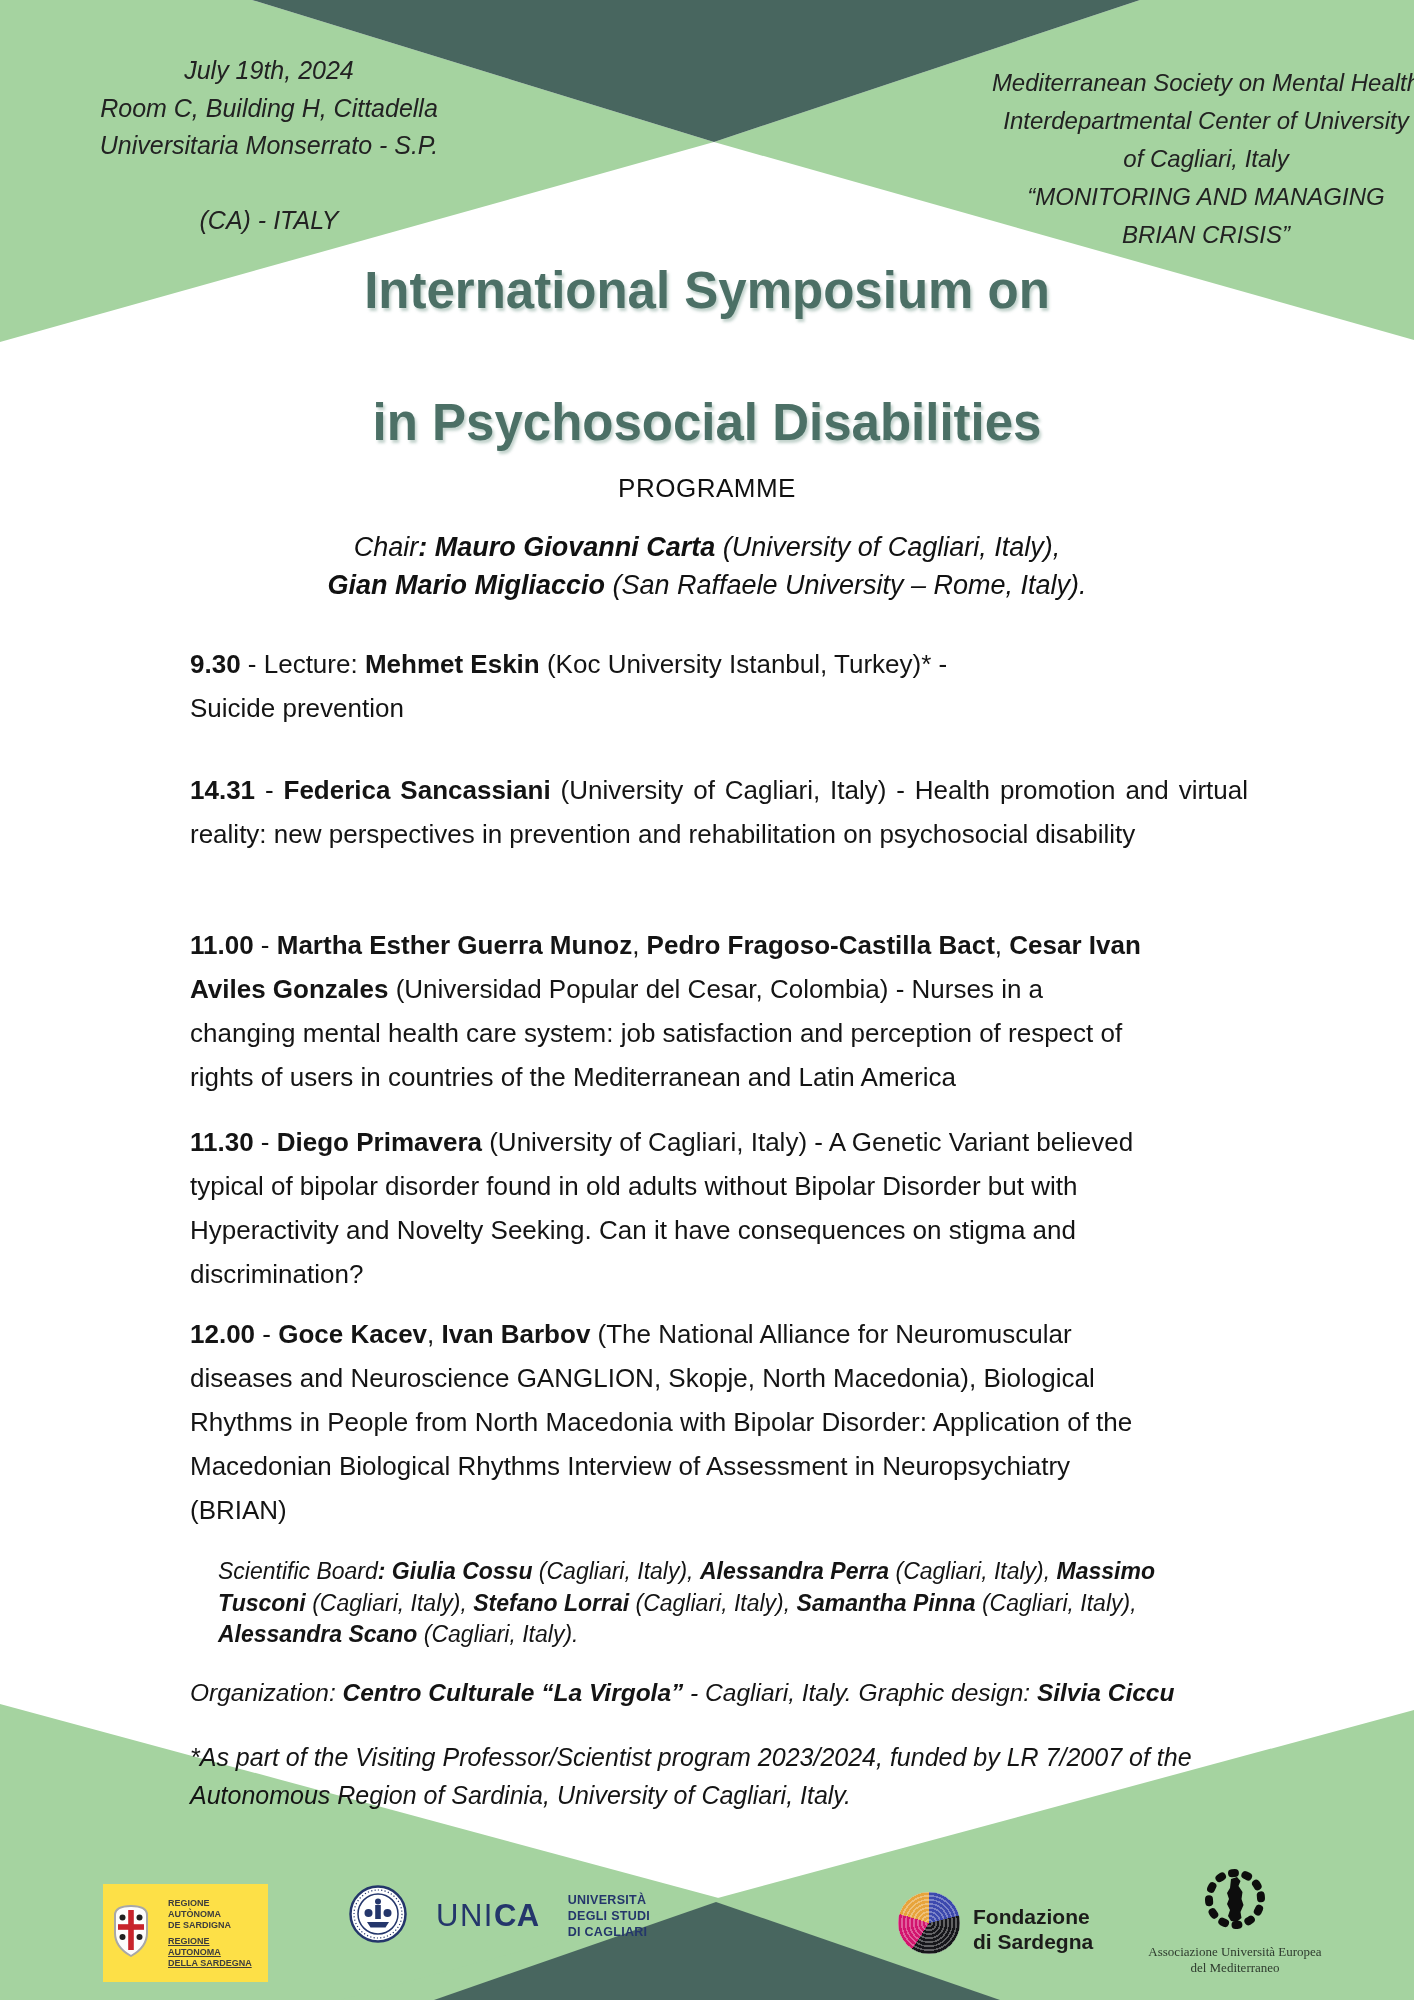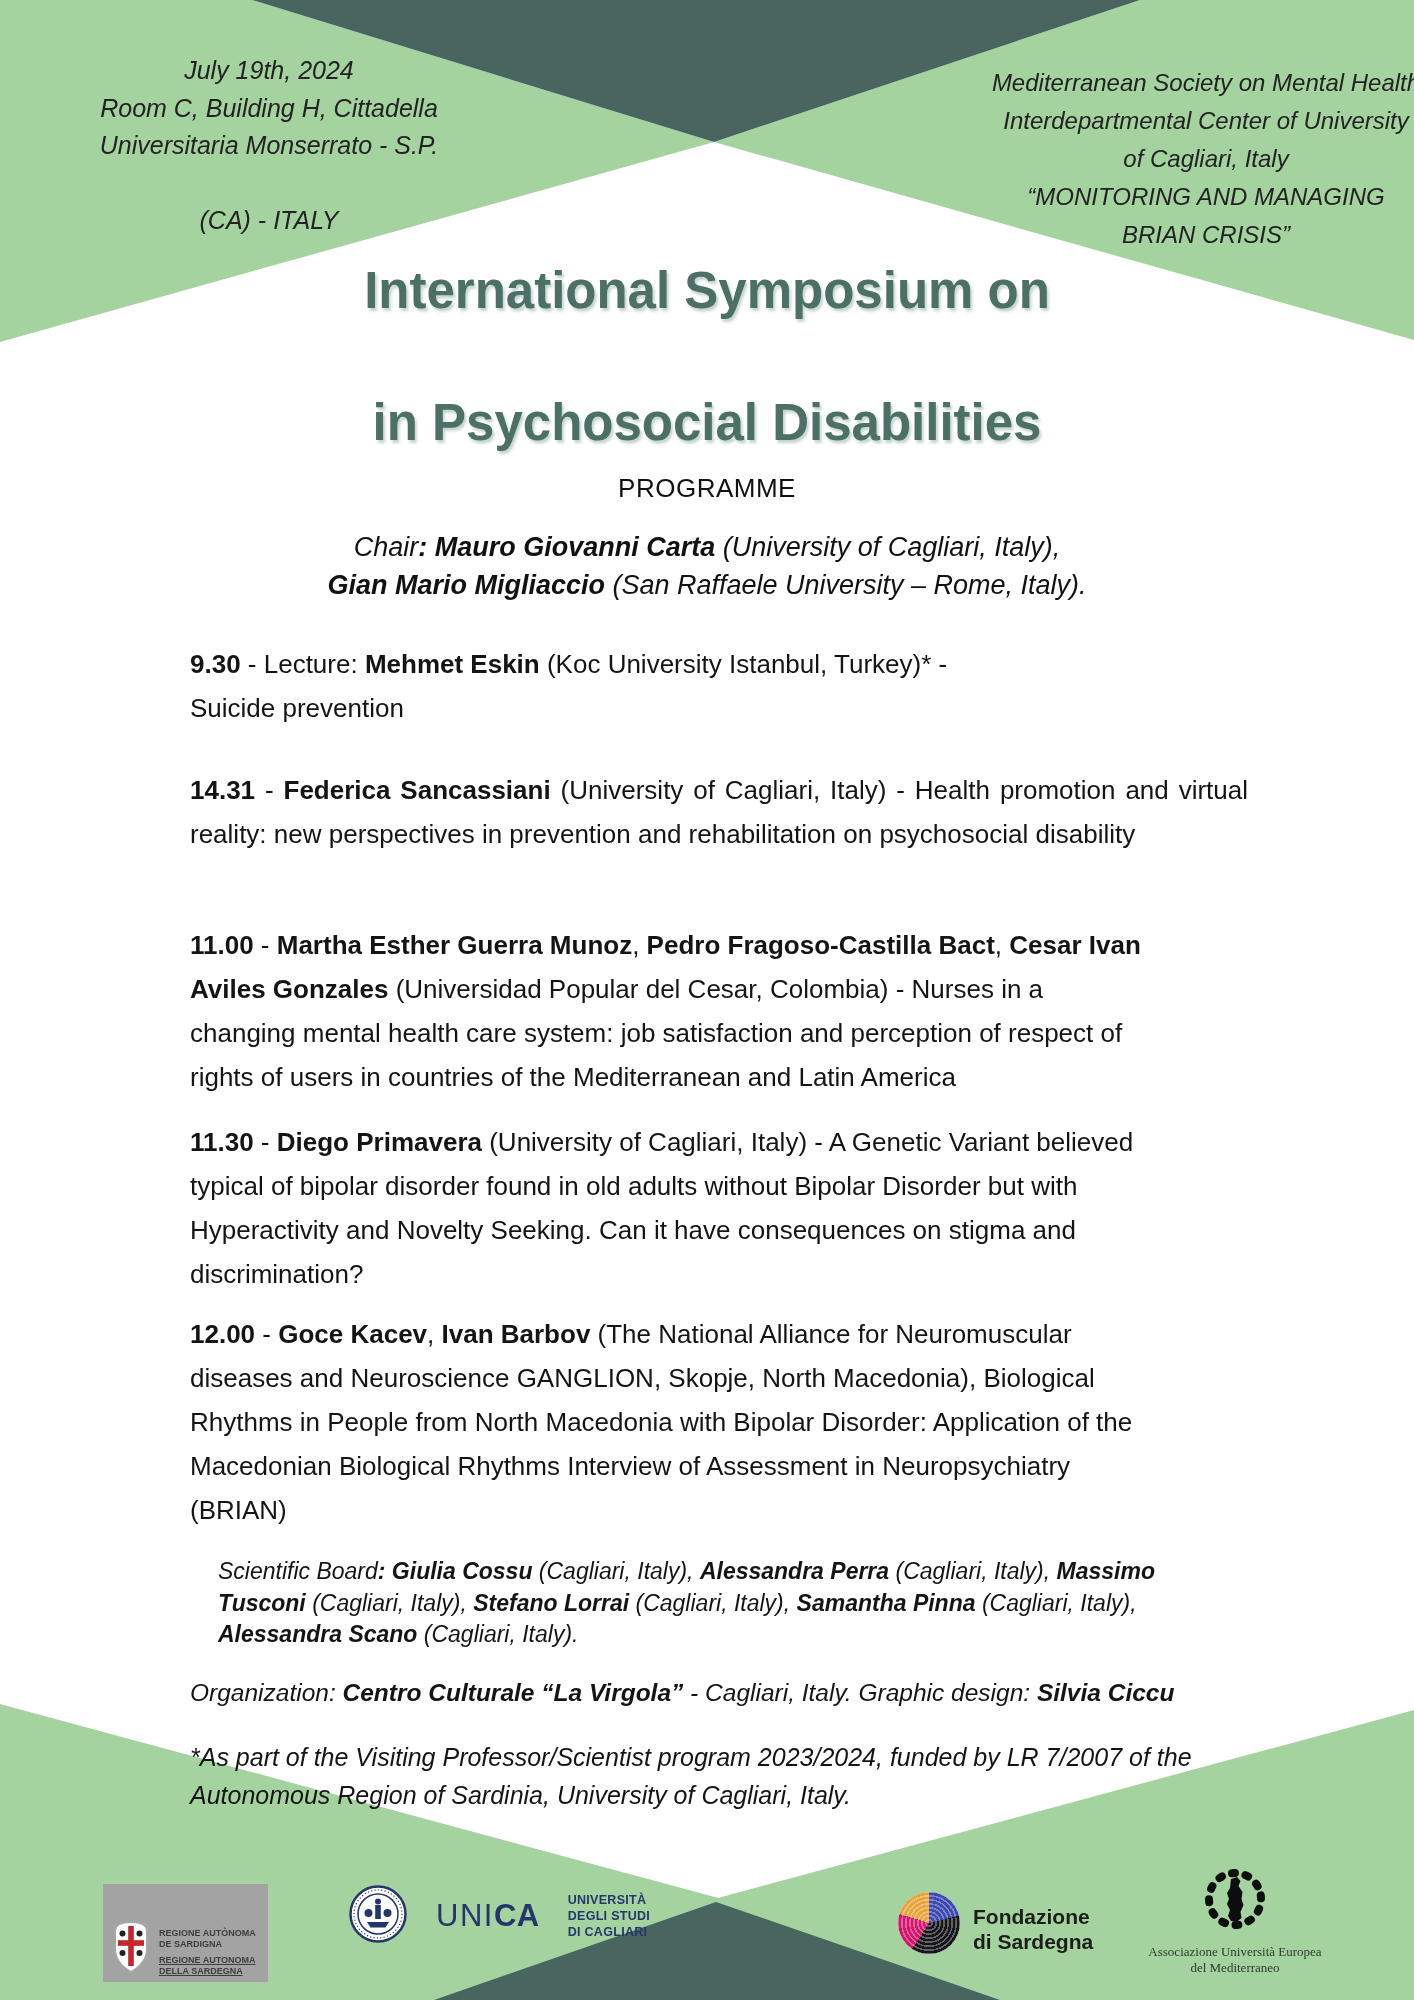--- a/index.html
+++ b/index.html
@@ -41,21 +41,21 @@
   #item-1030{top:768px;}
   #item-1100{top:923px;}
   #item-1130{top:1120px;}
   #item-1200{top:1312px;}
 
   .sciboard{left:190px;top:1556px;width:1060px;font-size:23px;line-height:31.5px;font-style:italic;margin-left:28px;}
   .orgline{left:190px;top:1679px;width:1110px;font-size:24.5px;font-style:italic;}
   .footnote{left:190px;top:1738px;width:1110px;font-size:25px;line-height:38px;font-style:italic;}
 
   
-  .logo-regione{left:103px;top:1884px;width:152px;height:88px;background:#a3a3a3;display:flex;align-items:flex-end;gap:8px;padding:5px 5px 5px 8px;}
+  .logo-regione{left:103px;top:1884px;width:152px;height:88px;background:#fde047;display:flex;align-items:center;gap:17px;padding:5px 5px 5px 8px;}
   .regione-text{font-size:9px;font-weight:bold;color:#3d3d3d;line-height:11px;text-align:left;}
   .regione-text .grp{display:block;margin-bottom:5px;}
   .regione-text .grp:last-child{margin-bottom:0;text-decoration:underline;}
 
   .logo-unica{left:348px;top:1884px;display:flex;align-items:center;gap:28px;}
   .unica-word{font-size:31px;color:#24366b;white-space:nowrap;}
   .unica-word .uni{font-weight:400;letter-spacing:1.5px;}
   .unica-word .ca{font-weight:bold;letter-spacing:.5px;}
   .unica-lines{font-size:12.5px;font-weight:bold;color:#24366b;line-height:16px;letter-spacing:.3px;text-align:left;}
 

